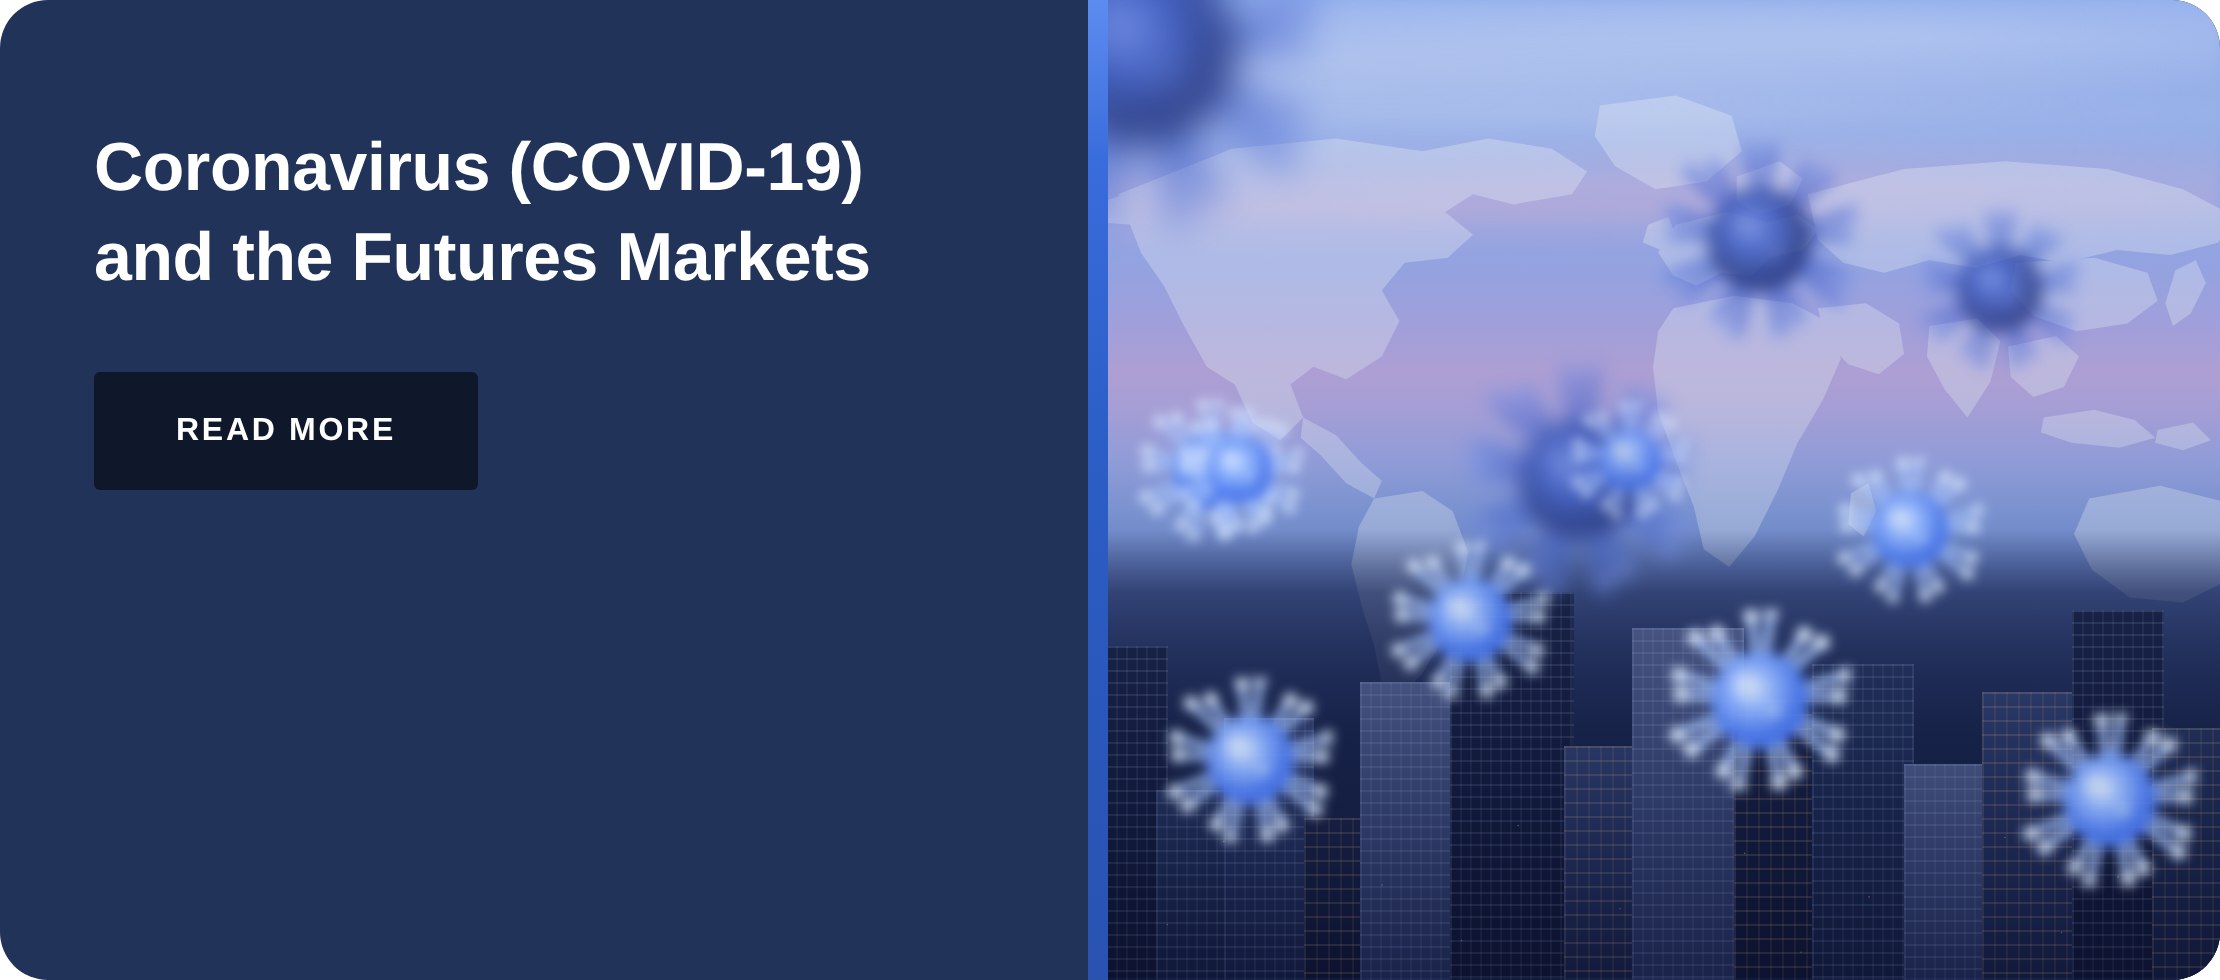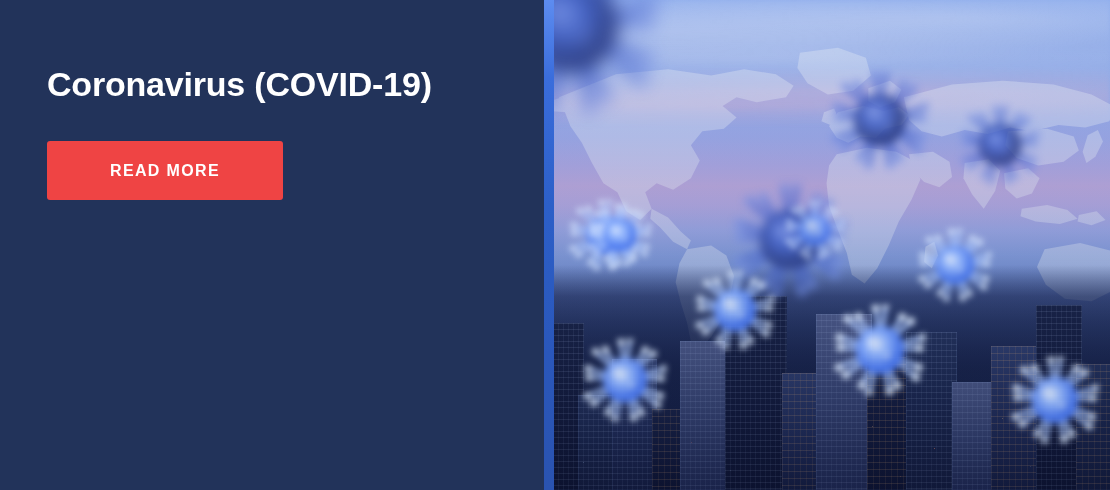--- a/index.html
+++ b/index.html
@@ -10,20 +10,21 @@
     background:#ffffff;
     font-family:"Liberation Sans", sans-serif;
     overflow:hidden;
   }
 
   #banner {
     position:relative;
     width:1110px; height:490px;
     display:flex;
     overflow:hidden;
+    border-radius:24px;
   }
 
   
   #left-panel {
     position:relative;
     width:544px; height:490px;
     background:#22335a;
     flex:0 0 544px;
     padding:0 40px 0 47px;
     display:flex;
@@ -52,22 +53,22 @@
     letter-spacing:0.05px;
     max-width:478px;
   }
 
   #cta-wrap { margin-top:34px; }
 
   #read-more-button {
     display:inline-flex;
     align-items:center;
     justify-content:center;
-    width:236px; height:59px;
-    background:#ef4444;
+    width:192px; height:59px;
+    background:#0f172a;
     border:none;
     border-radius:3px;
     color:#ffffff;
     font-family:"Liberation Sans", sans-serif;
     font-size:16px;
     font-weight:bold;
     letter-spacing:1.35px;
     cursor:pointer;
   }
 
@@ -200,20 +201,21 @@
 </style>
 </head>
 <body>
 
 <div id="banner">
 
   <div id="left-panel">
 
     <h1 id="headline">
       <span class="hl-line">Coronavirus (COVID-19)</span>
+      <span class="hl-line">and the Futures Markets</span>
     </h1>
 
 
     <div id="cta-wrap">
       <button id="read-more-button">READ MORE</button>
     </div>
   </div>
 
   <div id="divider-stripe"></div>
 

